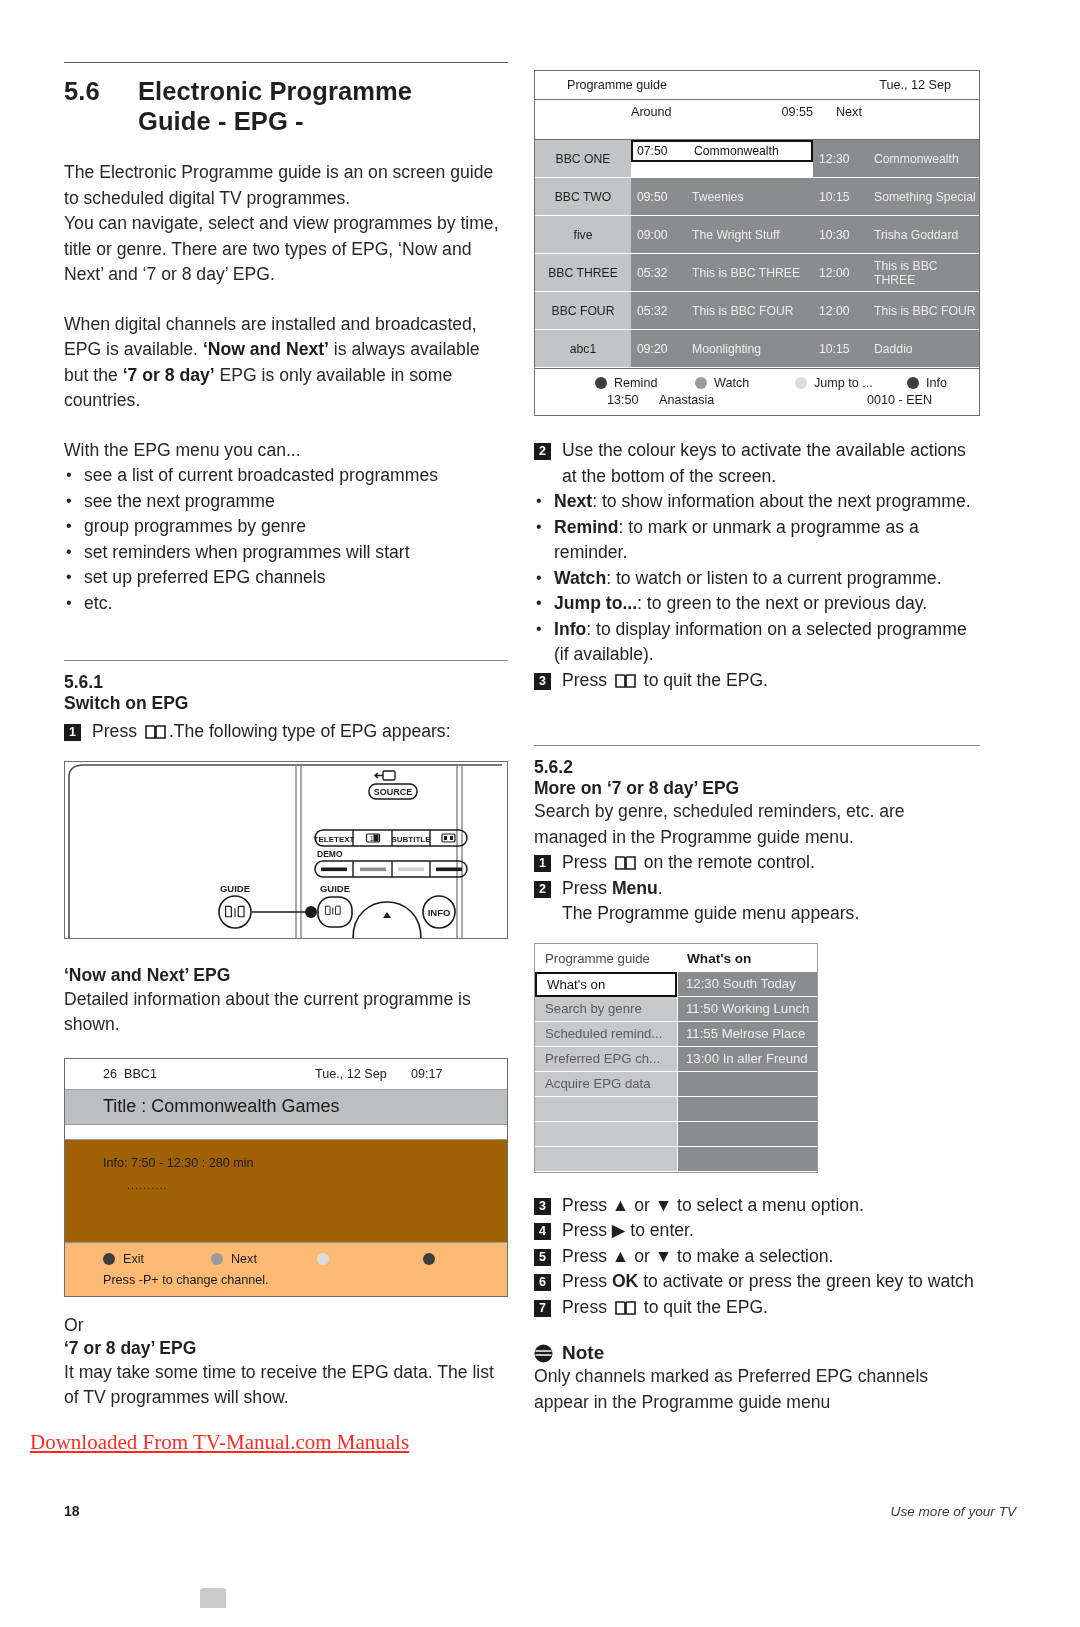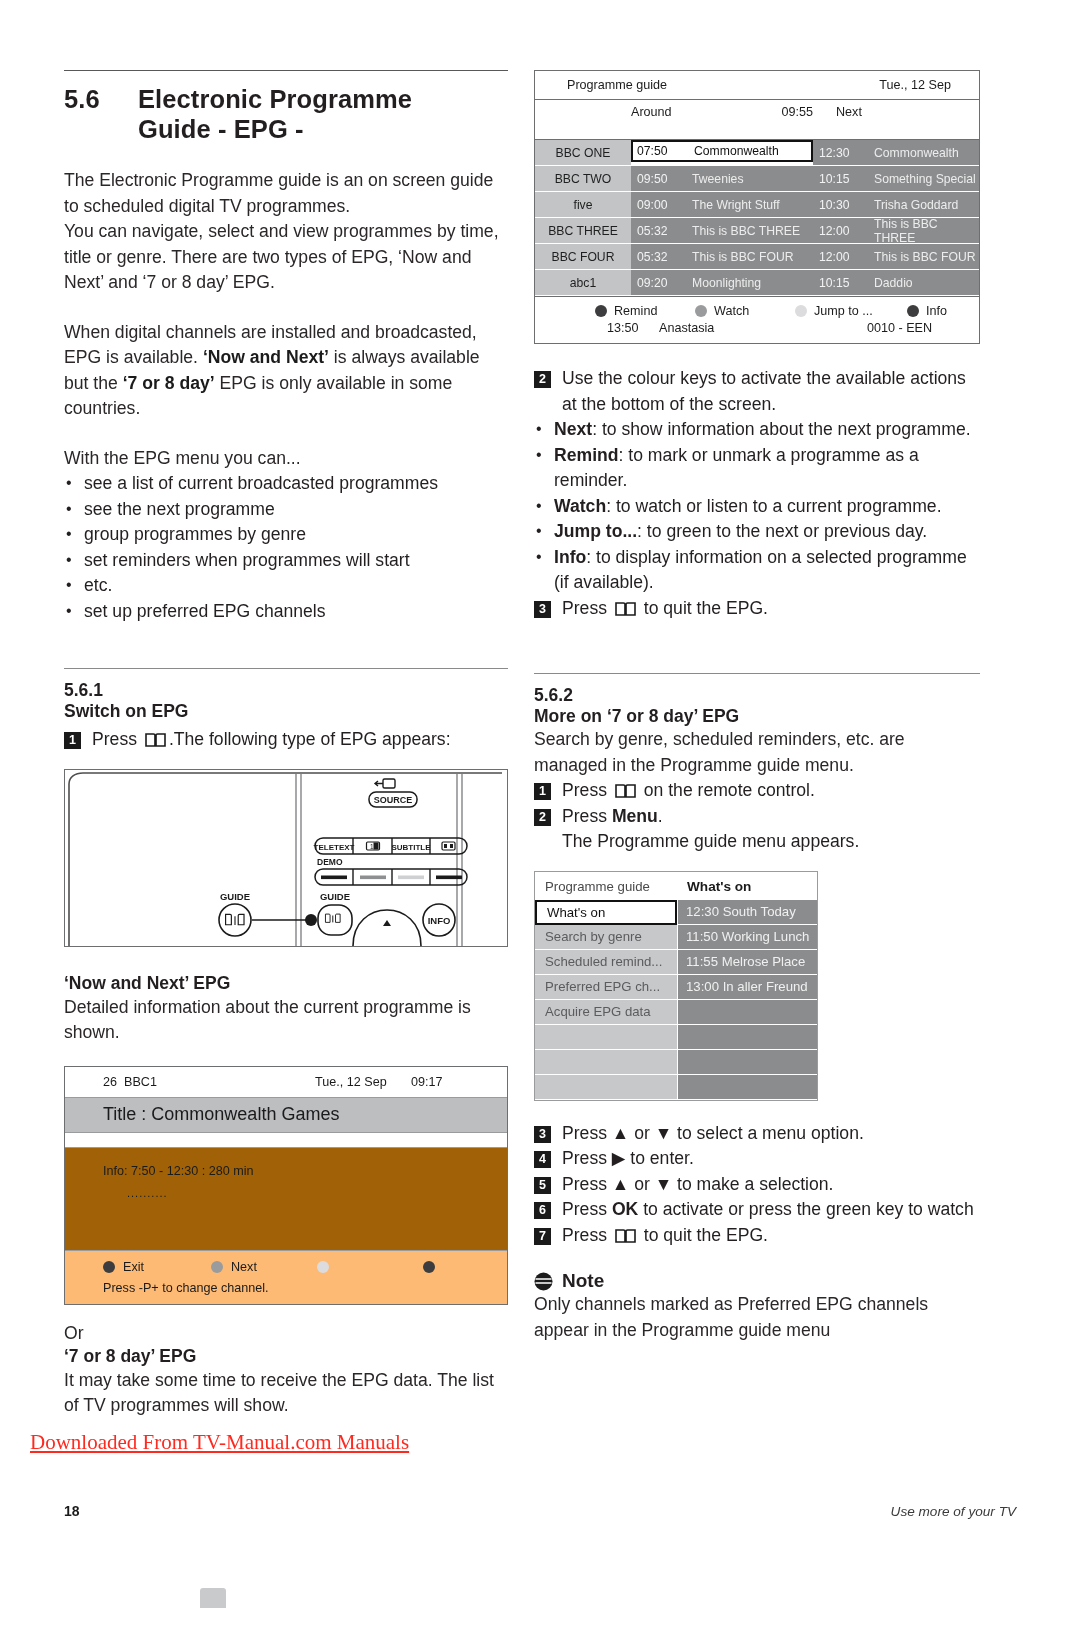--- a/index.html
+++ b/index.html
@@ -6,21 +6,21 @@
   html, body {
     width: 1080px; height: 1627px;
     background: #ffffff;
     font-family: "Liberation Sans", sans-serif;
     color: #231f20;
     position: relative;
     overflow: hidden;
   }
   .page { position: relative; width: 1080px; height: 1627px; }
 
-  .col-left  { position: absolute; left: 64px;  top: 70px; width: 444px; }
+  .col-left  { position: absolute; left: 64px;  top: 62px; width: 444px; }
   .col-right { position: absolute; left: 534px; top: 70px; width: 446px; }
 
   
   .rule { border-top: 1.6px solid #58585a; width: 100%; }
   .rule-thin { border-top: 1.2px solid #8a8a8c; width: 100%; }
 
   h1.sec {
     font-size: 25.5px; font-weight: bold; letter-spacing: .1px;
     line-height: 1.18; margin-top: 13px;
     display: flex; gap: 0;
@@ -78,21 +78,21 @@
   }
   .epg-cols {
     display: flex; font-size: 12.6px; color: #1c1c1c;
     padding: 5px 0 20px 0; border-bottom: 1.5px solid #6d6e70;
   }
   .epg-cols .c-ch { width: 96px; flex: none; }
   .epg-cols .c-around { width: 118px; flex:none; }
   .epg-cols .c-time { width: 64px; flex:none; text-align: right; }
   .epg-cols .c-next { flex: 1; padding-left: 23px; }
 
-  .epg-row { display: flex; align-items: stretch; height: 26px; }
+  .epg-row { display: flex; align-items: stretch; height: 38px; }
   .epg-row .ch {
     width: 96px; flex: none; background: #c3c4c6; color: #1f1f1f;
     font-size: 12.2px; display: flex; align-items: center; justify-content: center;
     border-bottom: 1px solid #fff;
   }
   .epg-row .now, .epg-row .next {
     display: flex; align-items: center; font-size: 12.2px;
     border-bottom: 1px solid #fff;
   }
   .epg-row .now { width: 182px; flex: none; background: #8b8c8e; color: #ededed; }
@@ -222,22 +222,22 @@
 
     <div class="spacer-m"></div>
 
     <p class="body">With the EPG menu you can...</p>
 
     <ul class="dots">
       <li>see a list of current broadcasted programmes</li>
       <li>see the next programme</li>
       <li>group programmes by genre</li>
       <li>set reminders when programmes will start</li>
+      <li>set up preferred EPG channels</li>
       <li>etc.</li>
-      <li>set up preferred EPG channels</li>
     </ul>
 
     <div style="height:44px"></div>
     <div class="rule-thin"></div>
 
     <h2 class="sub">
       <span class="num">5.6.1</span>
       <span>Switch on EPG</span>
     </h2>
 

